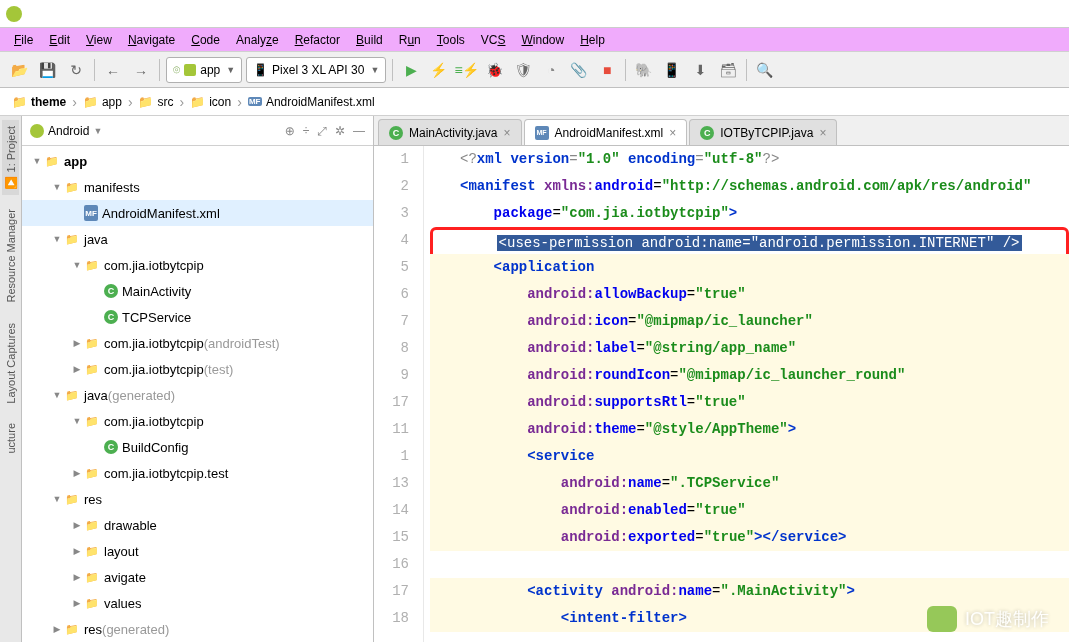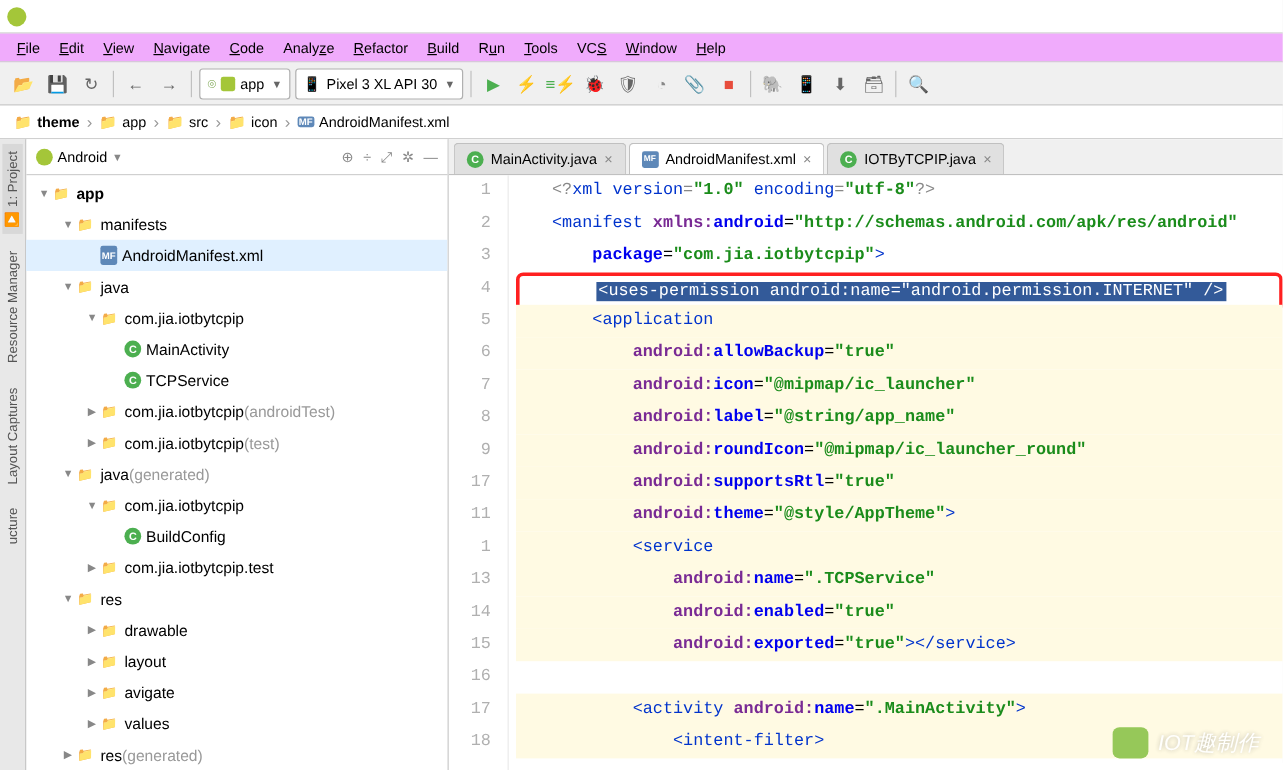--- a/index.html
+++ b/index.html
@@ -38,26 +38,26 @@
 .etab.active { background: #fff; }
 .etab .x { color: #888; font-size: 12px; cursor: pointer; }
 .etab .ic-c { width:14px;height:14px;background:#4caf50;border-radius:50%;display:flex;align-items:center;justify-content:center;color:#fff;font-size:9px;font-weight:bold;}
 .etab .ic-m { width:14px;height:14px;background:#5e88b8;border-radius:2px;display:flex;align-items:center;justify-content:center;color:#fff;font-size:7px;font-weight:bold;}
 .editor { flex: 1; display: flex; overflow: hidden; font-family: "Consolas","Courier New",monospace; font-size: 14px; line-height: 27px; }
 .gutter { width: 50px; text-align: right; padding-right: 14px; color: #b0b0b0; background: #fff; border-right: 1px solid #e8e8e8; user-select: none; }
 .code { flex: 1; overflow: auto; background: #fff; white-space: pre; padding-left: 6px; }
 .code .line { height: 27px; }
 .code .bgyellow { background: #fffae3; display: inline-block; min-width: 100%; }
 .seltext { background: #335a99; color: #fff; padding: 0 2px; }
-.tag { color: #0033cc; font-weight: normal; }
+.tag { color: #0033cc; font-weight: bold; }
 .attr { color: #0000ee; font-weight: bold; }
 .ns { color: #792a94; font-weight: bold; }
 .str { color: #1b8c1b; font-weight: bold; }
 .pi { color: #888; }
-.watermark { position: fixed; right: 20px; bottom: 10px; color: #fff; font-size: 18px; opacity: 0.9; display: flex; align-items: center; gap: 8px; text-shadow: 0 0 4px rgba(0,0,0,0.3); font-style: italic;}
+.watermark { position: fixed; right: 20px; bottom: 10px; color: #fff; font-size: 18px; opacity: 0.9; display: flex; align-items: center; gap: 8px; text-shadow: 0 0 4px rgba(0,0,0,0.3);}
 .watermark .bubble { width: 30px; height: 26px; background: #8bc34a; border-radius: 6px; position: relative; }
 </style>
 </head>
 <body>
 
 <div class="titlebar">
   <div class="logo"></div>
 </div>
 
 <div class="menubar">

